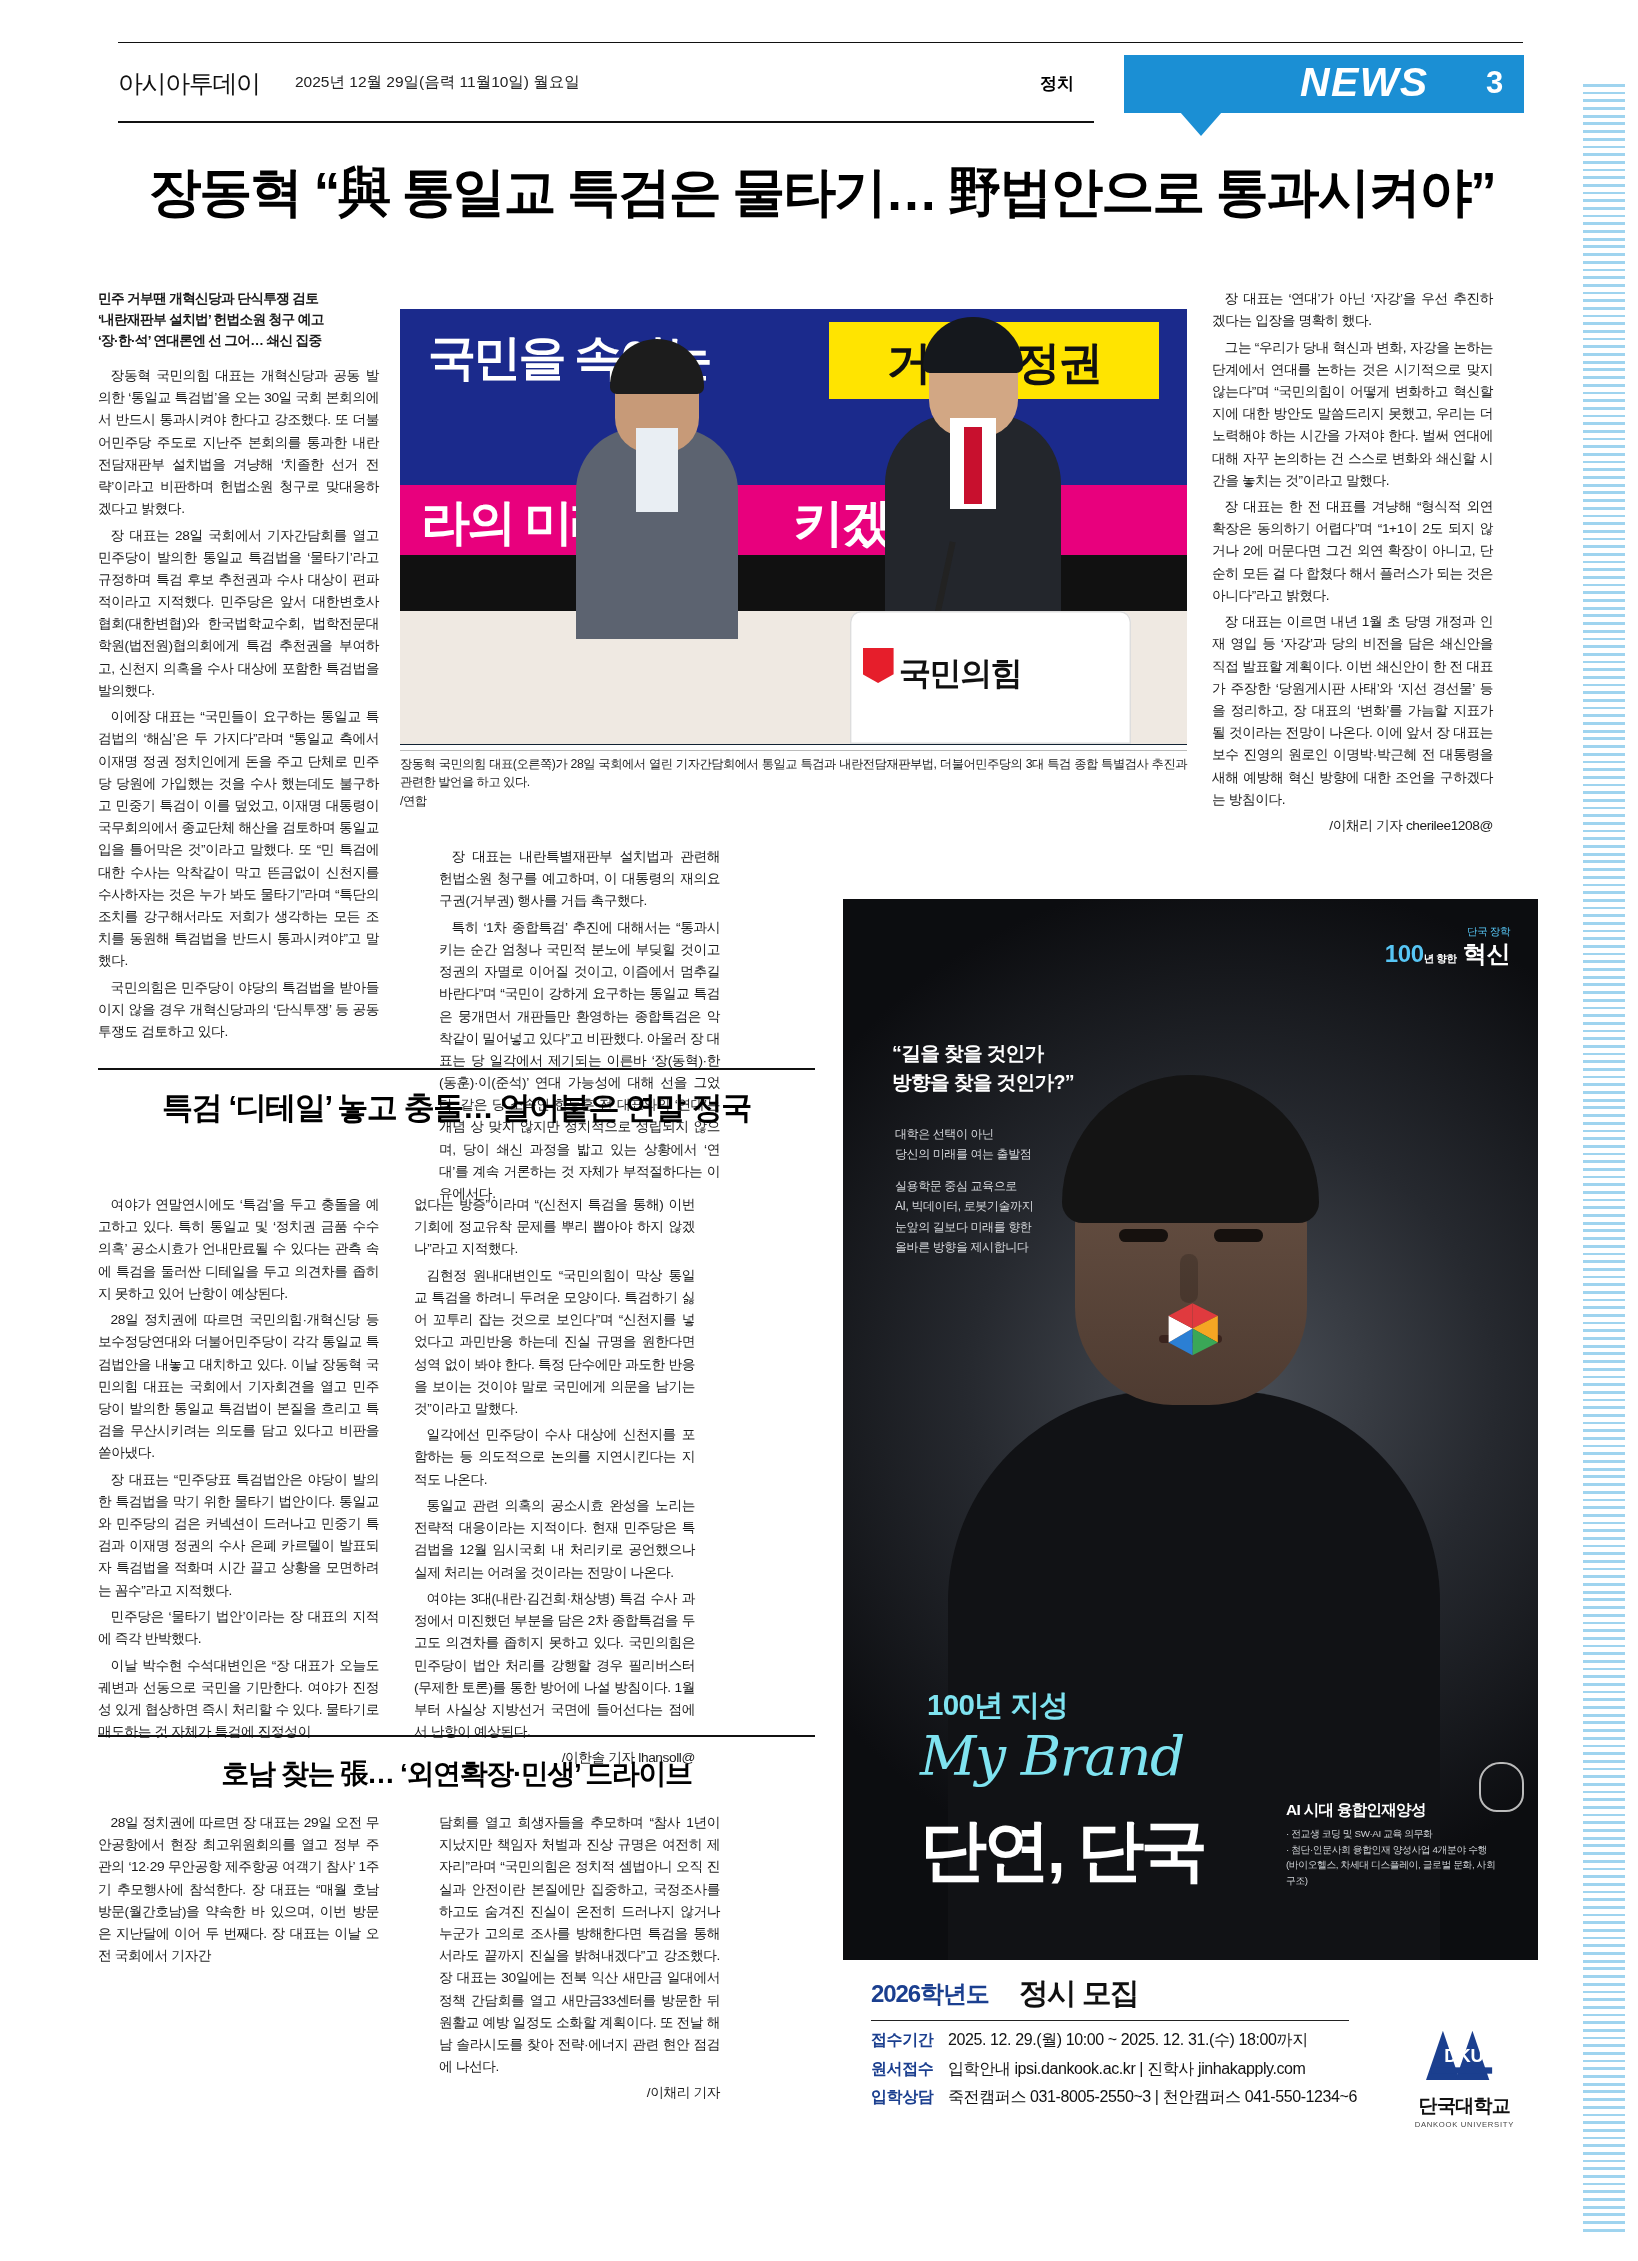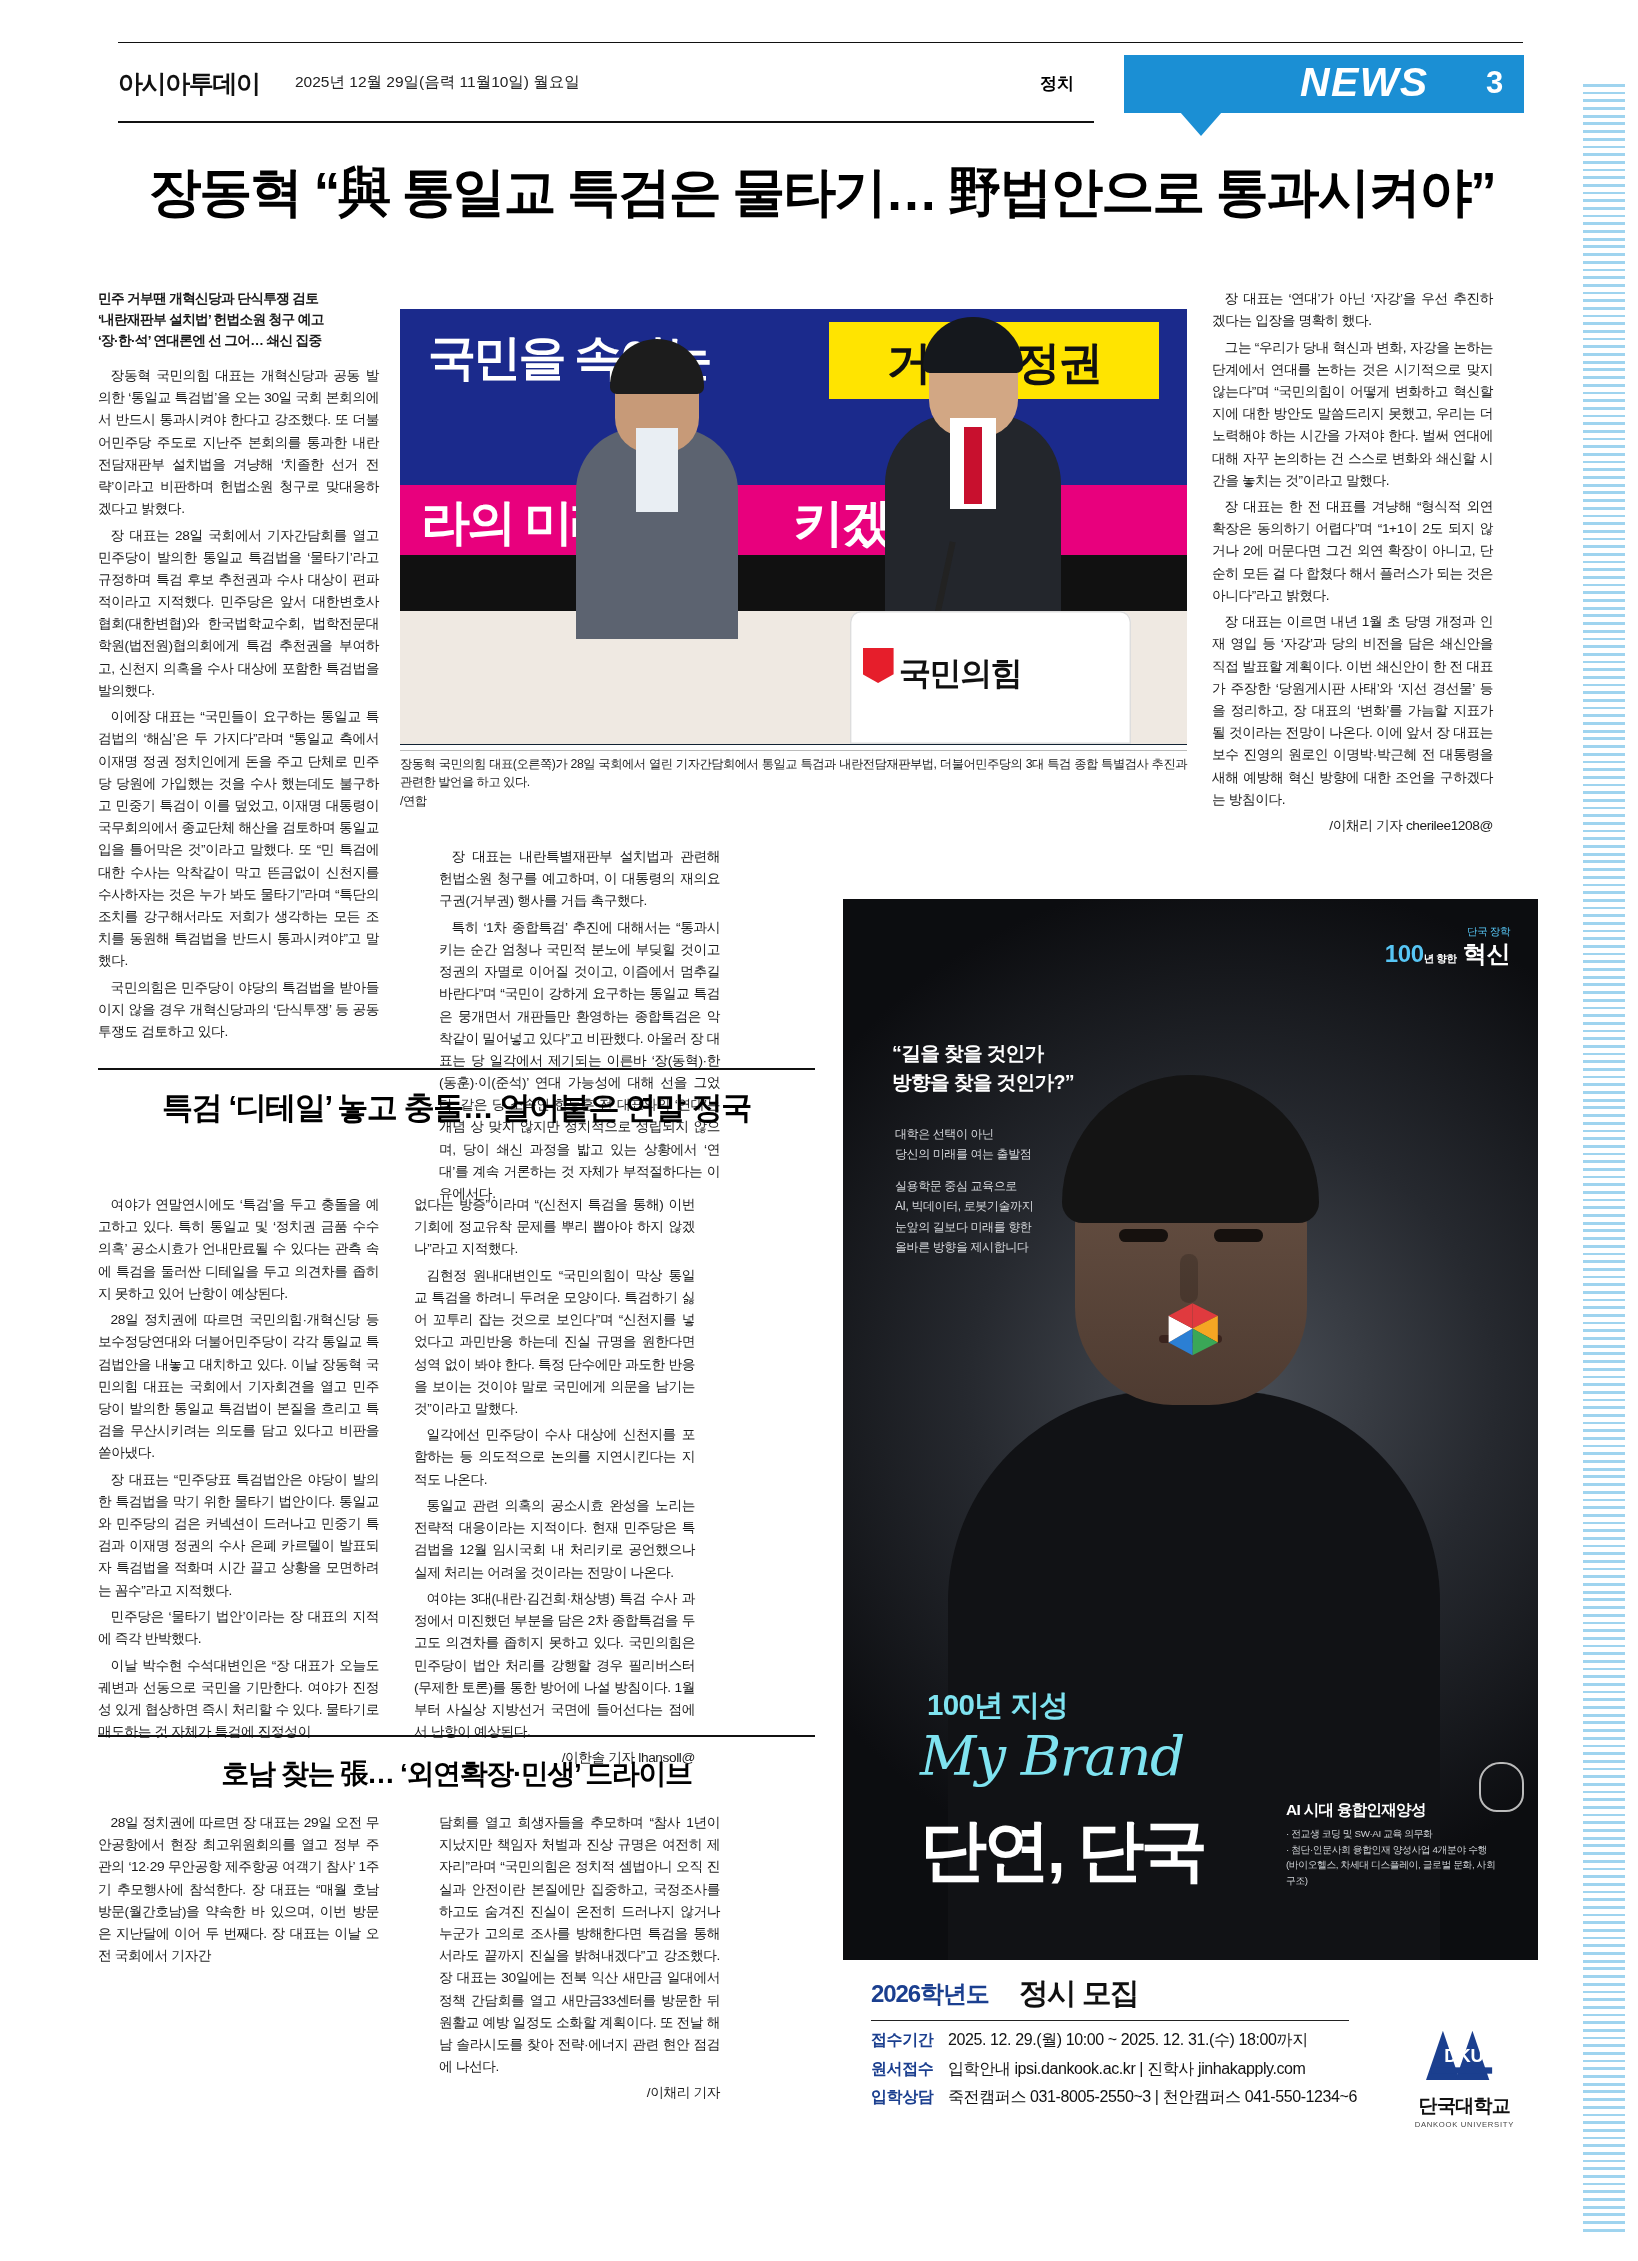--- a/index.html
+++ b/index.html
@@ -3,21 +3,21 @@
 <meta charset="utf-8">
 <style>
   html,body{margin:0;padding:0;background:#c9ccd1;}
   body{font-family:"Liberation Sans", sans-serif;}
   .page{
     width:1639px;height:2261px;background:#ffffff;position:relative;overflow:hidden;
     box-sizing:border-box;
   }
   
   .masthead{position:absolute;left:0;top:0;width:1639px;height:126px;}
-  .mast-logo{position:absolute;left:118px;top:67px;font-size:25px;font-weight:bold;color:#111;letter-spacing:-1.4px;}
+  .mast-logo{position:absolute;left:118px;top:67px;font-size:25px;font-weight:normal;color:#111;letter-spacing:-1.4px;}
   .mast-date{position:absolute;left:295px;top:72px;font-size:15.5px;color:#222;}
   .mast-section{position:absolute;left:1040px;top:72px;font-size:17px;font-weight:bold;color:#000000;}
   .mast-blue{position:absolute;left:1124px;top:55px;width:400px;height:58px;background:#1b8fd4;}
   .mast-news{position:absolute;left:1300px;top:59px;font-size:41px;font-weight:bold;color:#fff;font-style:italic;letter-spacing:1.4px;}
   .mast-pagenum{position:absolute;left:1486px;top:65px;font-size:31px;font-weight:bold;color:#fff;}
   .mast-tri{position:absolute;left:1180px;top:112px;width:0;height:0;border-left:21px solid transparent;border-right:21px solid transparent;border-top:24px solid #1b8fd4;}
   .mast-rule{position:absolute;left:118px;top:121px;width:976px;height:2.1px;background:#111;}
   .mast-rule2{position:absolute;left:118px;top:42px;width:1405px;height:1.4px;background:#111;}
   .mast-bars{position:absolute;right:14px;top:84px;width:42px;height:2135px;}
   .mast-bars i{display:block;width:42px;height:2.8px;background:#9fd4ef;margin-bottom:4.9px;}

